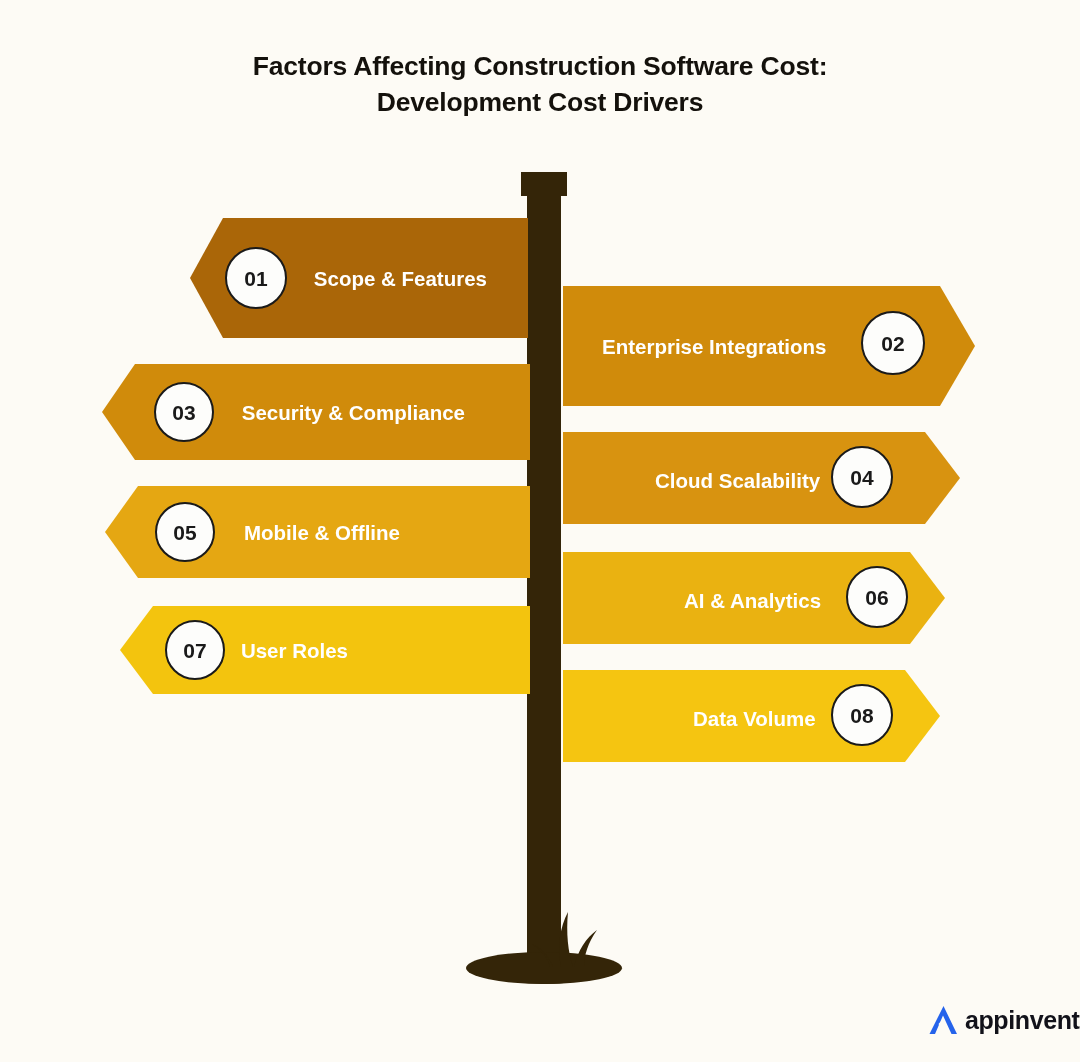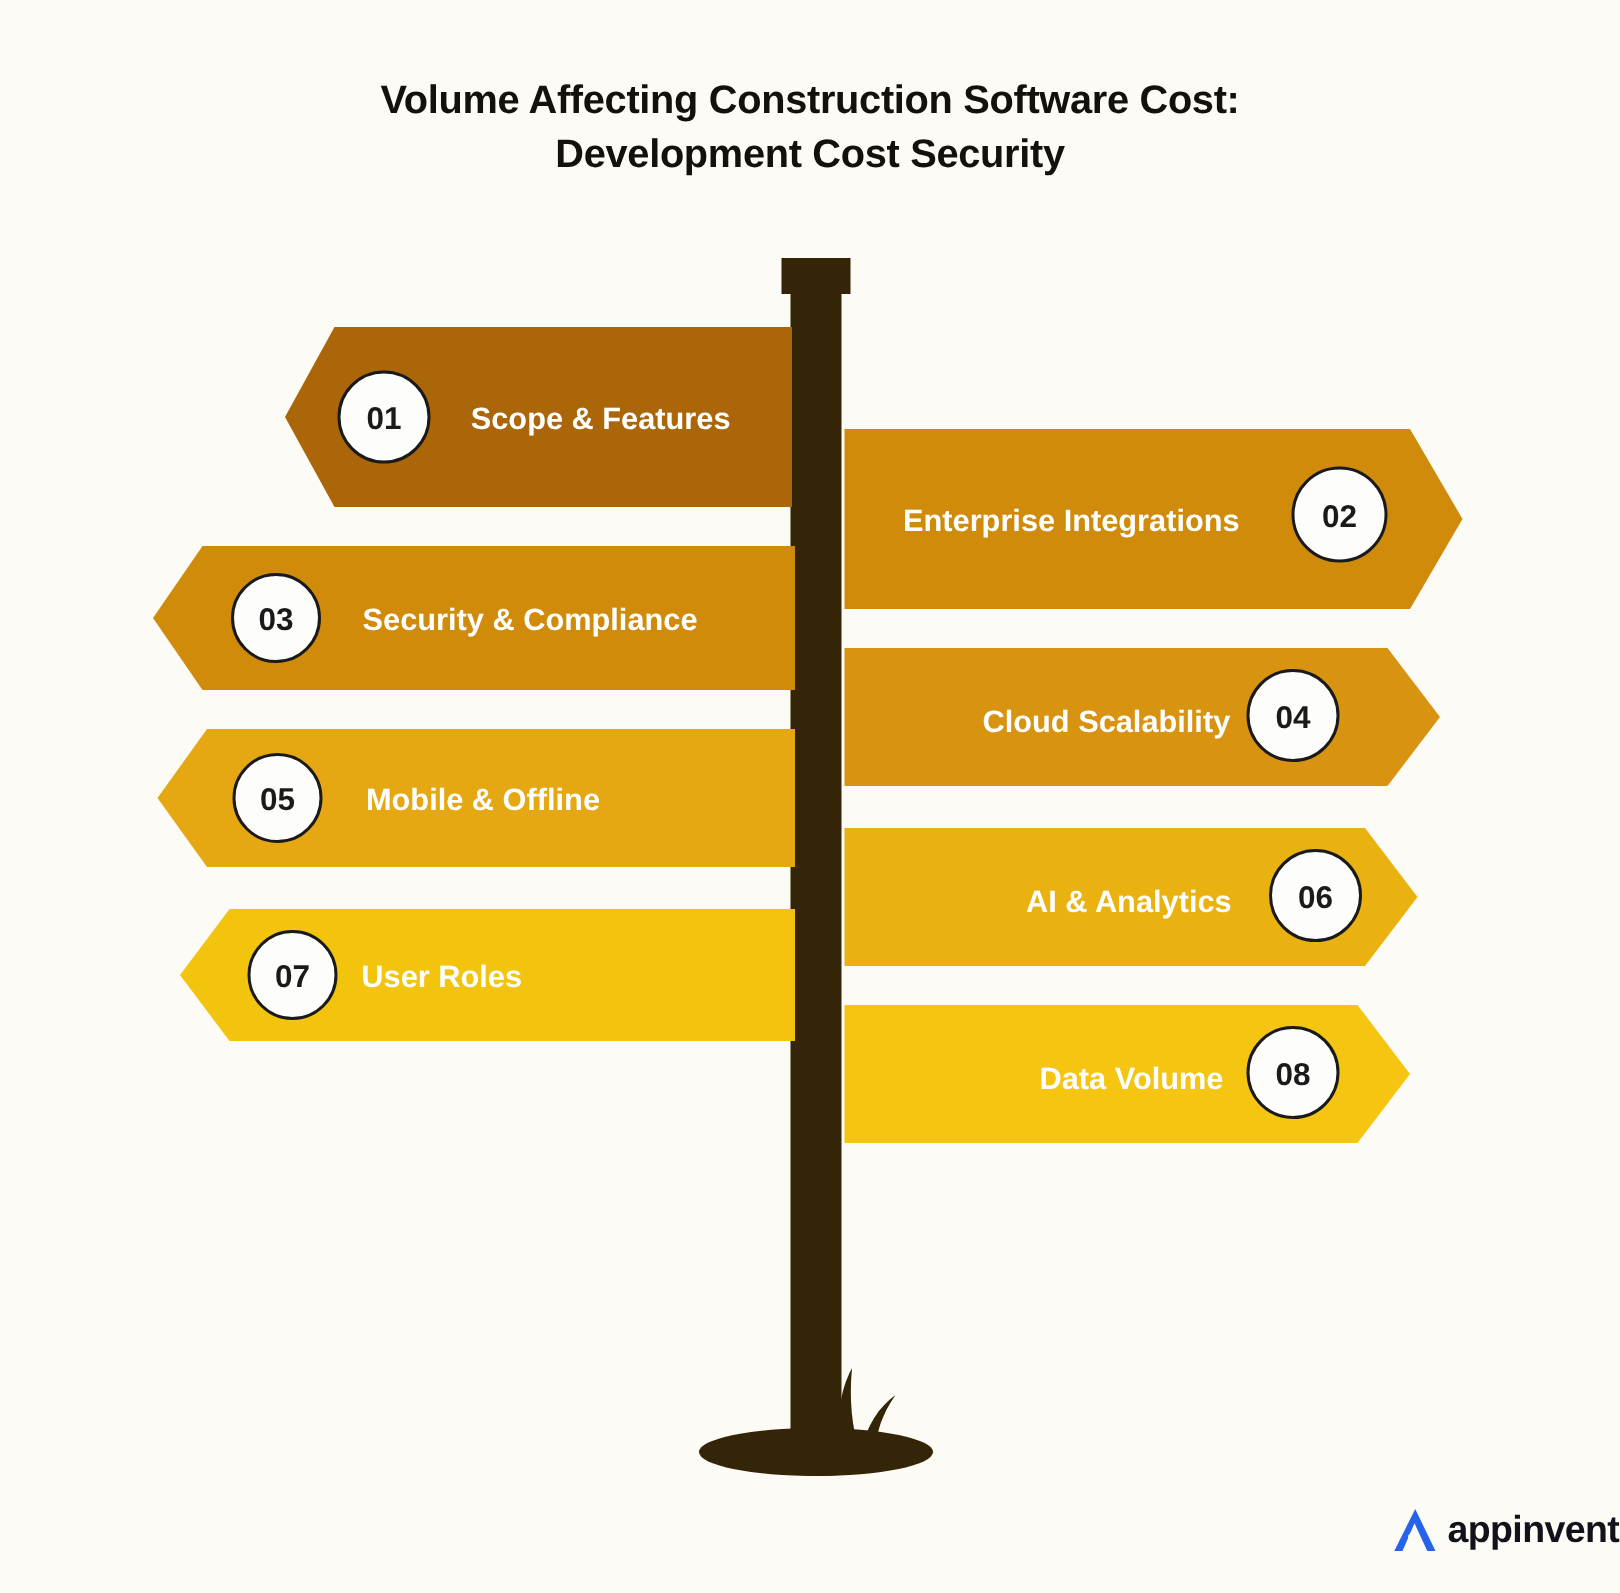--- a/index.html
+++ b/index.html
@@ -70,22 +70,22 @@
     letter-spacing: -0.4px;
     line-height: 1;
   }
 </style>
 </head>
 <body>
 
 <div id="stage">
 
   <div class="title-wrap">
-    <div class="title-line">Volume Affecting Construction Software Cost:</div>
-    <div class="title-line">Development Cost Security</div>
+    <div class="title-line">Factors Affecting Construction Software Cost:</div>
+    <div class="title-line">Development Cost Drivers</div>
   </div>
 
   <svg class="board" viewBox="0 0 1080 1062">
 
     <rect x="521" y="172" width="46" height="24" fill="#342508"></rect>
 
     <rect x="527" y="196" width="34" height="780" fill="#342508"></rect>
 
     <path d="M466 968 Q544 1000 623 968 Q544 986 466 968 Z" fill="#342508"></path>
     <ellipse cx="544" cy="968" rx="78" ry="16" fill="#342508"></ellipse>

